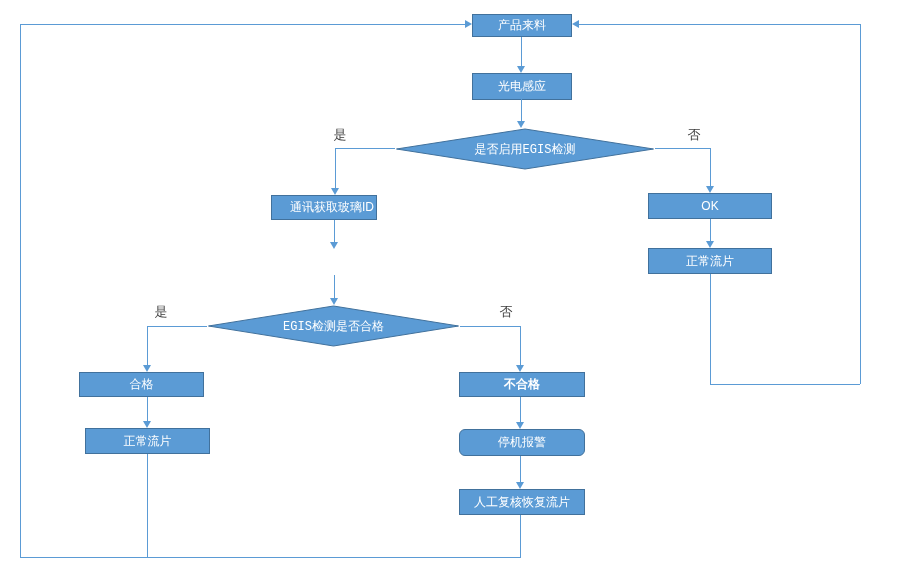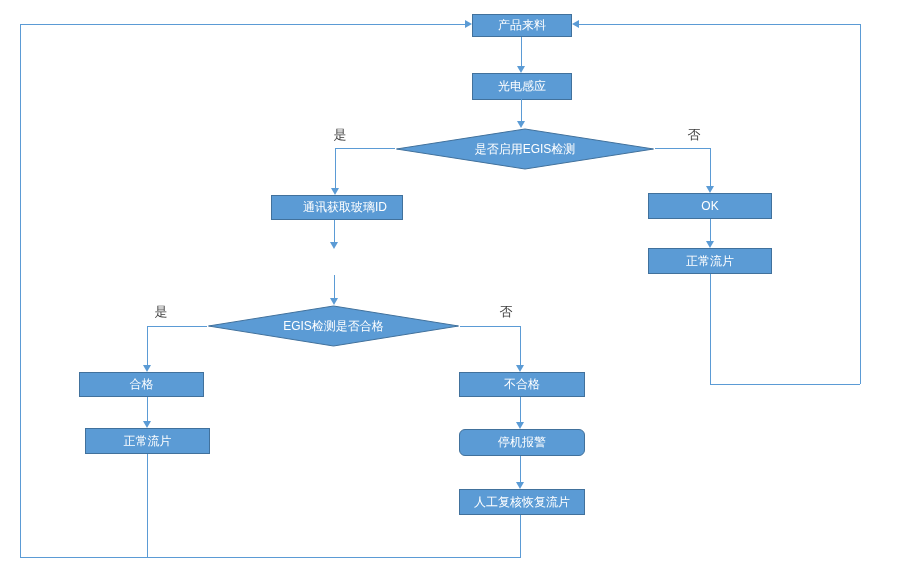--- a/index.html
+++ b/index.html
@@ -24,21 +24,21 @@
     font-size:12px;
     display:flex;align-items:center;justify-content:center;
     box-sizing:border-box;
     white-space:nowrap;
   }
   .diamond{position:absolute;}
   .diamond svg{display:block;}
   .diamond .dtext{
     position:absolute;left:0;top:0;width:100%;height:100%;
     display:flex;align-items:center;justify-content:center;
-    color:var(--nodetext);font-size:12px;white-space:nowrap;
+    color:var(--nodetext);font-size:12px;white-space:nowrap;font-family:Liberation Mono, monospace;
   }
   .ln{position:absolute;background:var(--line);}
   .ln.h{height:1px;}
   .ln.v{width:1px;}
   .arr{position:absolute;width:0;height:0;}
   .arr.down{border-left:4px solid transparent;border-right:4px solid transparent;border-top:7px solid var(--line);}
   .arr.right{border-top:4px solid transparent;border-bottom:4px solid transparent;border-left:7px solid var(--line);}
   .arr.left{border-top:4px solid transparent;border-bottom:4px solid transparent;border-right:7px solid var(--line);}
   .lbl{
     position:absolute;color:var(--labeltext);font-size:13px;
@@ -47,28 +47,28 @@
 </style>
 </head>
 <body>
 
 <div class="canvas">
 
   <div class="node" style="left:472px;top:14px;width:100px;height:23px;font-family:Liberation Serif, serif;">产品来料</div>
 
   <div class="node" style="left:472px;top:73px;width:100px;height:27px;">光电感应</div>
 
-  <div class="node" style="left:271px;top:195px;width:132px;height:25px;padding-left:16px;">通讯获取玻璃ID</div>
+  <div class="node" style="left:271px;top:195px;width:106px;height:25px;padding-left:16px;">通讯获取玻璃ID</div>
 
 
   <div class="node" style="left:79px;top:372px;width:125px;height:25px;">合格</div>
 
   <div class="node" style="left:85px;top:428px;width:125px;height:26px;">正常流片</div>
 
-  <div class="node" style="left:459px;top:372px;width:126px;height:25px;">不合格</div>
+  <div class="node" style="left:459px;top:372px;width:126px;height:25px;font-weight:bold;">不合格</div>
 
   <div class="node" style="left:459px;top:429px;width:126px;height:27px;border-radius:6px;">停机报警</div>
 
   <div class="node" style="left:459px;top:489px;width:126px;height:26px;">人工复核恢复流片</div>
 
   <div class="node" style="left:648px;top:193px;width:124px;height:26px;">OK</div>
 
   <div class="node" style="left:648px;top:248px;width:124px;height:26px;">正常流片</div>
 
   <div class="diamond" style="left:395px;top:128px;width:260px;height:42px;">

